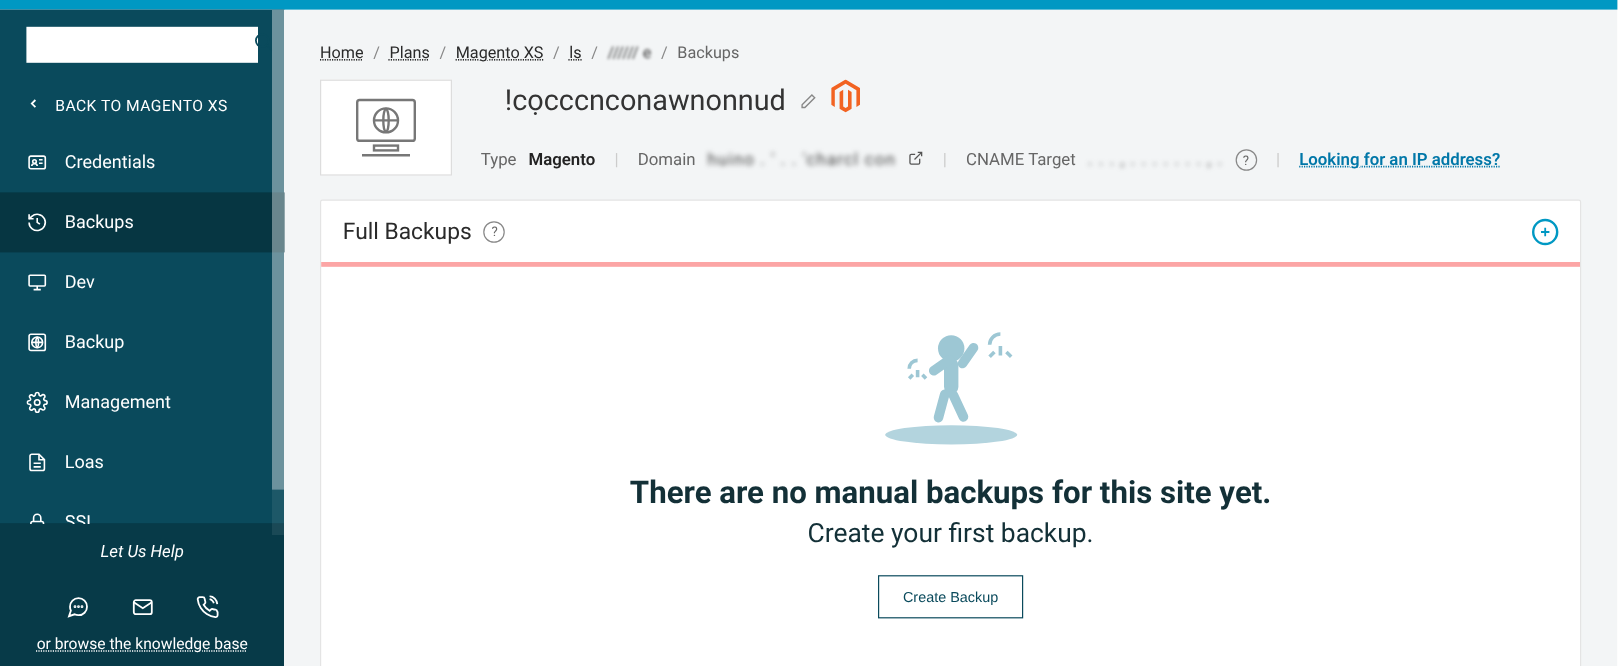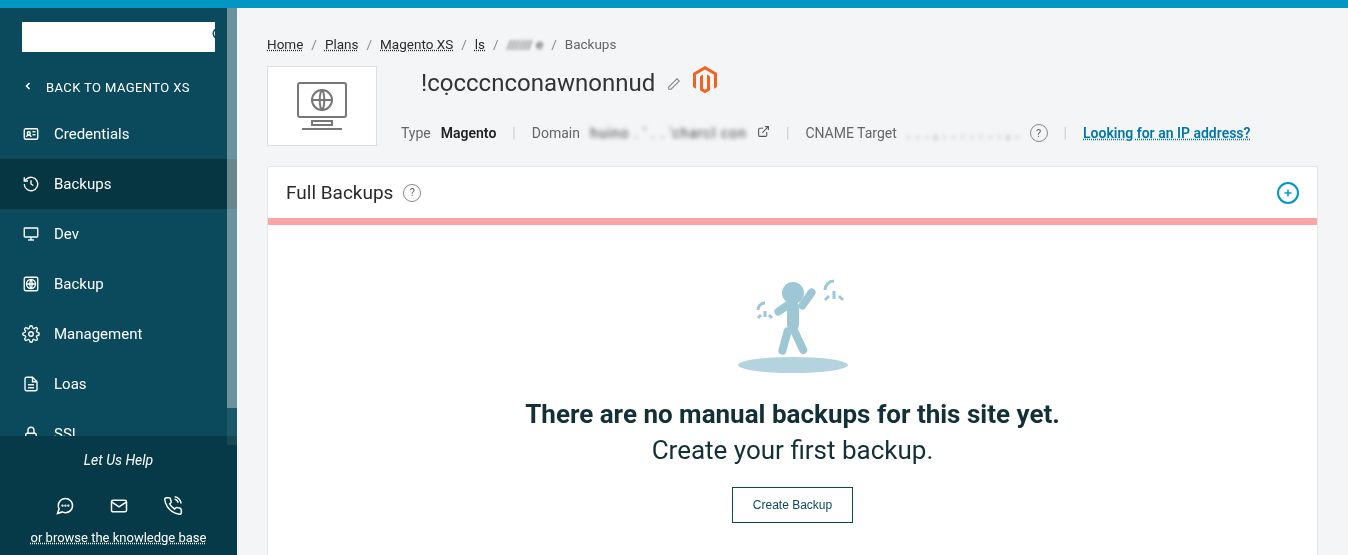--- a/index.html
+++ b/index.html
@@ -196,21 +196,21 @@
 .card {
   background: #fff;
   border: 1px solid #e4e4e4;
   border-radius: 2px;
 }
 .card-header {
   display: flex;
   align-items: center;
   justify-content: space-between;
   padding: 14px 18px;
-  border-bottom: 7px solid #fca5a5;
+  border-bottom: 4px solid #fca5a5;
   text-align: center;
 }
 .card-title {
   font-size: 19px;
   color: #2a2a2a;
   display: flex;
   align-items: center;
   gap: 10px;
 }
 .add-btn {
@@ -233,21 +233,21 @@
 .empty-illustration {
   margin: 0 auto 20px auto;
 }
 .empty-title {
   font-size: 26px;
   font-weight: 700;
   color: #133037;
   margin-bottom: 6px;
 }
 .empty-sub {
-  font-size: 26px;
+  font-size: 22px;
   color: #133037;
   margin-bottom: 22px;
 }
 .create-btn {
   display: inline-block;
   padding: 10px 20px;
   border: 1px solid #0a4a5c;
   color: #0a4a5c;
   font-size: 12px;
   background: #fff;

